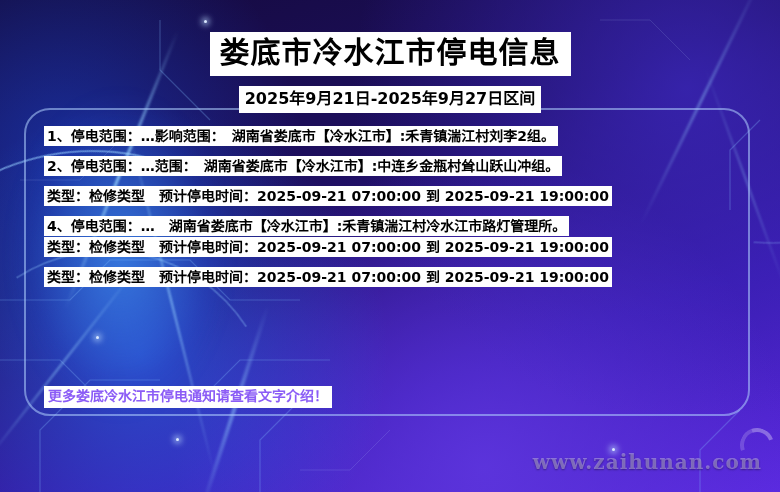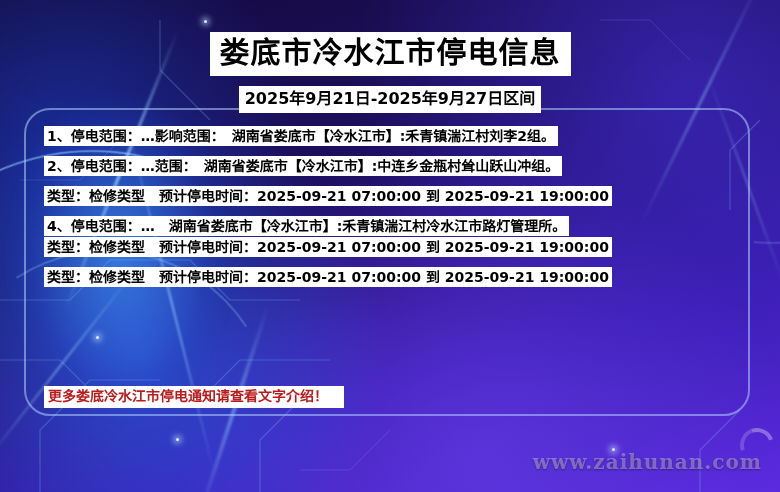--- a/index.html
+++ b/index.html
@@ -159,25 +159,25 @@
   }
 
   .footer {
     position: absolute;
     left: 44px;
     top: 386px;
   }
   .footer span {
     display: inline-block;
     background: #ffffff;
-    color: #b91c1c;
+    color: #8b5cf6;
     font-size: 14px;
     line-height: 19px;
     font-weight: bold;
-    padding: 1px 16px 2px 4px;
+    padding: 1px 4px 2px 4px;
     white-space: nowrap;
   }
 
   .watermark {
     position: absolute;
     right: 18px;
     bottom: 18px;
     font-family: "DejaVu Serif", "Liberation Serif", serif;
     font-size: 20px;
     font-weight: bold;

